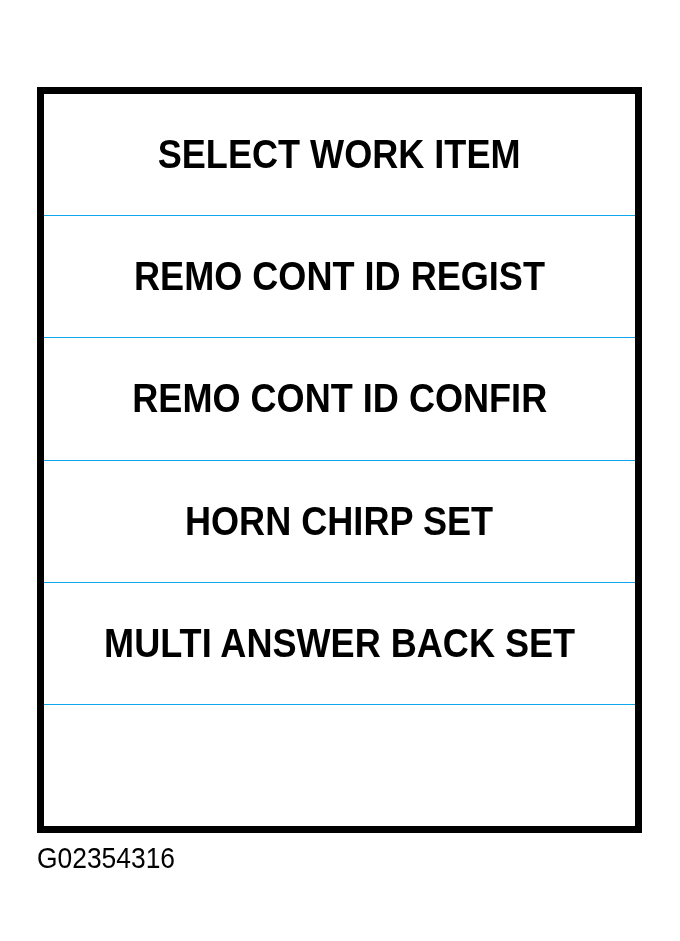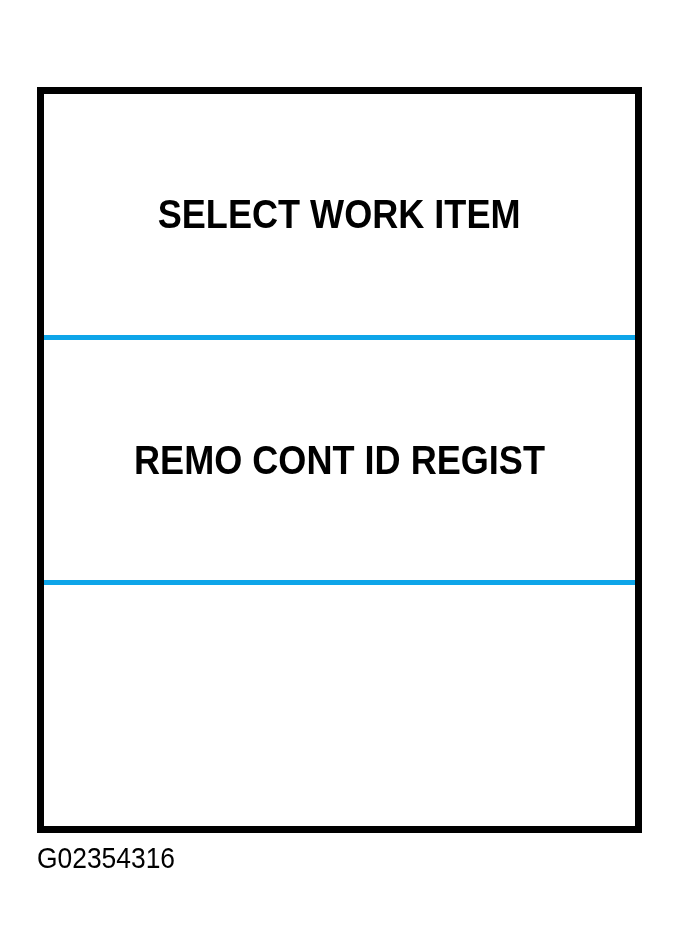--- a/index.html
+++ b/index.html
@@ -29,21 +29,21 @@
   }
   .row {
     flex: 1 1 0;
     display: flex;
     align-items: center;
     justify-content: center;
     background: #ffffff;
     overflow: hidden;
   }
   .row + .row {
-    border-top: 5px solid #0ea5e9;
+    border-top: 1px solid #0ea5e9;
   }
   .row-text {
     font-size: 41px;
     font-weight: bold;
     color: #000000;
     white-space: nowrap;
     letter-spacing: 0px;
     transform: scaleX(0.88);
     transform-origin: 50% 50%;
     line-height: 1;
@@ -68,23 +68,32 @@
 
   <div class="row">
     <span class="row-text">SELECT WORK ITEM</span>
   </div>
 
   <div class="row">
     <span class="row-text">REMO CONT ID REGIST</span>
   </div>
 
 
+  <div class="row">
+    <span class="row-text">REMO CONT ID CONFIR</span>
+  </div>
+
+  <div class="row">
+    <span class="row-text">HORN CHIRP SET</span>
+  </div>
 
 
-
+  <div class="row">
+    <span class="row-text">MULTI ANSWER BACK SET</span>
+  </div>
 
   <div class="row">
     <span class="row-text"></span>
   </div>
 
 </div>
 
 <div class="figure-caption">G02354316</div>
 
 </body></html>

